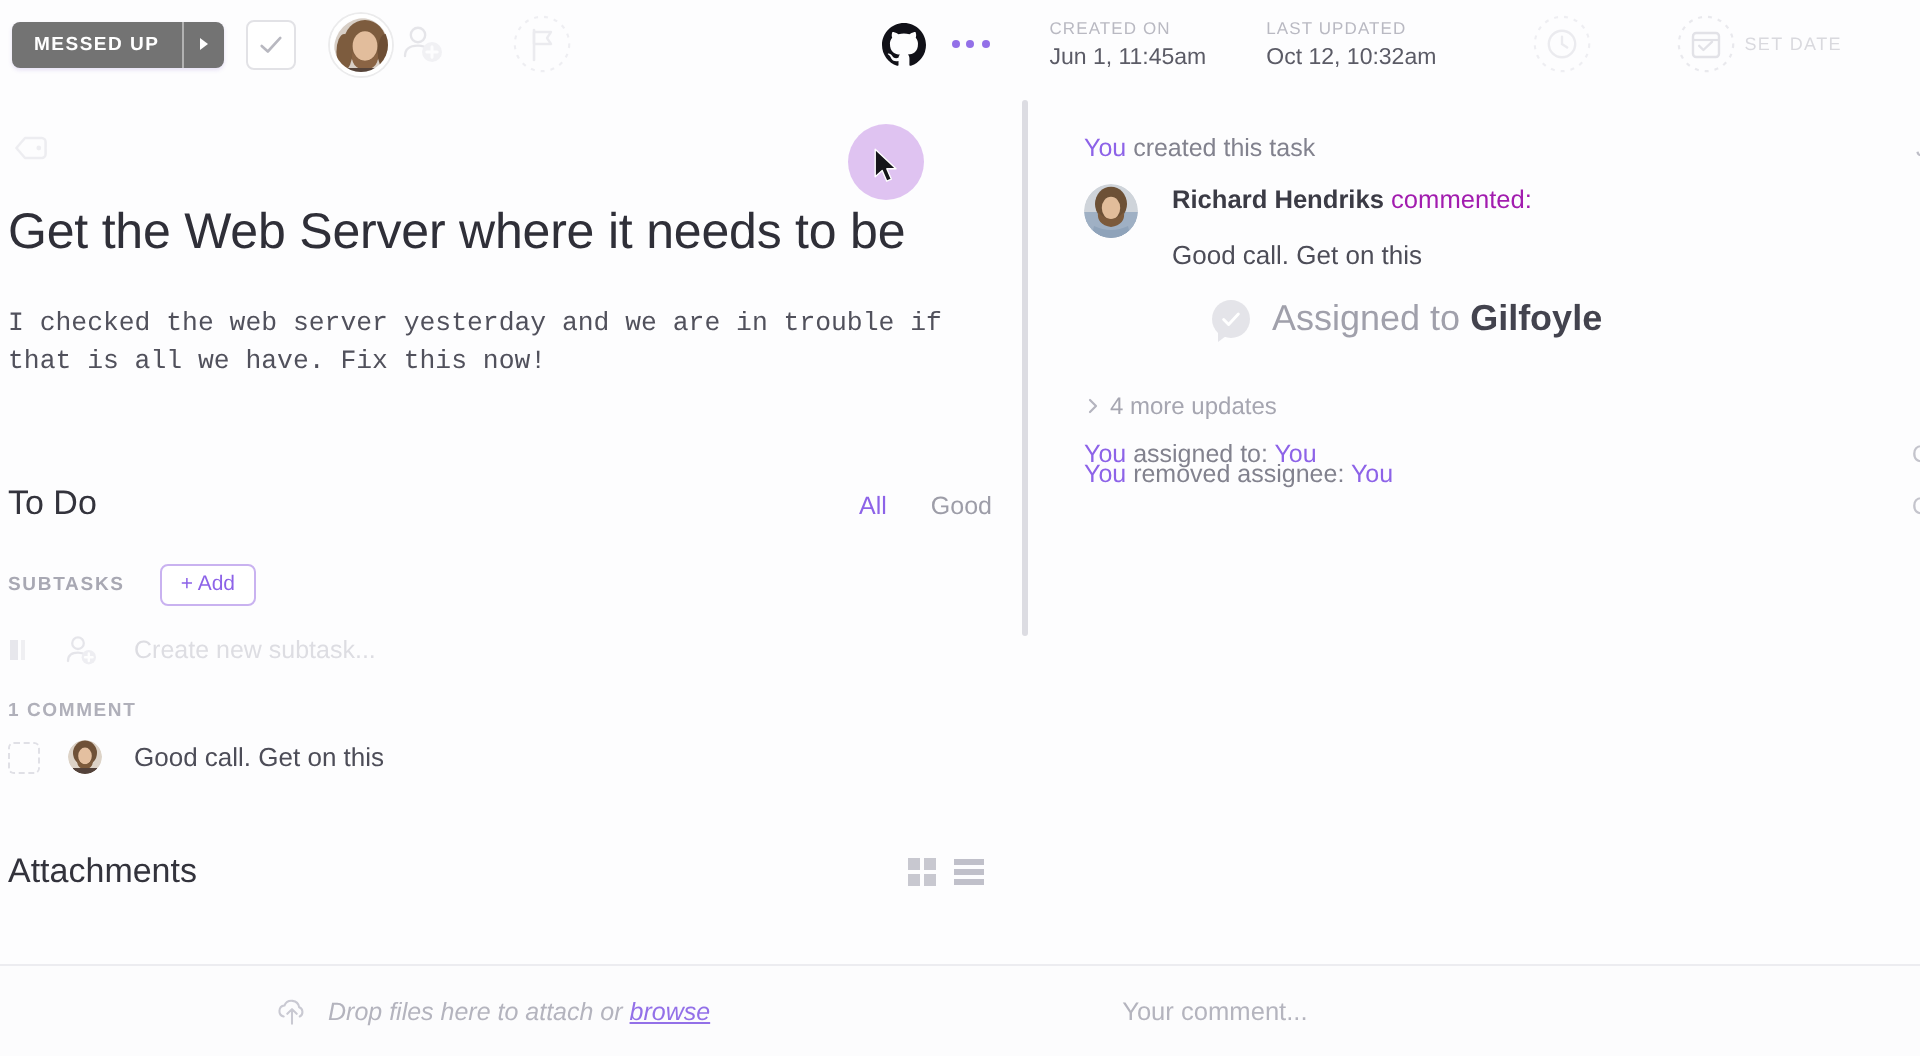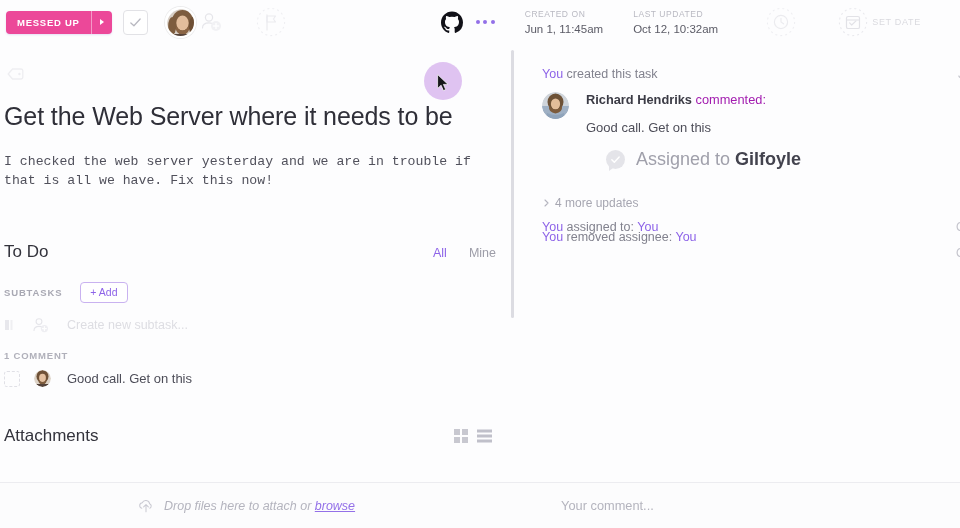--- a/index.html
+++ b/index.html
@@ -12,21 +12,21 @@
   }
   body { position: relative; }
 
   
   .topbar {
     position: absolute; top: 0; left: 0; width: 960px; height: 44px;
     display: flex; align-items: center;
   }
   .status-pill {
     margin-left: 6px; height: 23px; display: flex; align-items: stretch;
-    border-radius: 4px; overflow: hidden; background: #ec4899;
+    border-radius: 4px; overflow: hidden; background: #737373;
     box-shadow: 0 1px 2px rgba(120,90,200,.18);
   }
   .status-pill .label {
     display: flex; align-items: center; padding: 0 11px;
     color: #fff; font-size: 9.5px; font-weight: bold; letter-spacing: .75px;
     white-space: nowrap;
   }
   .status-pill .sep { width: 1px; background: rgba(255,255,255,.45); }
   .status-pill .caret {
     width: 20px; display: flex; align-items: center; justify-content: center;
@@ -304,21 +304,21 @@
     </svg>
   </div>
 
   <h1 class="task-title">Get the Web Server where it needs to be</h1>
   <p class="task-desc">I checked the web server yesterday and we are in trouble if that is all we have. Fix this now!</p>
 
   <div class="todo-head">
     <div class="h">To Do</div>
     <div class="filters">
       <span class="active">All</span>
-      <span>Mine</span>
+      <span>Good</span>
     </div>
   </div>
 
   <div class="subtasks-row">
     <div class="lbl">SUBTASKS</div>
     <div class="add-btn">+ Add</div>
   </div>
 
   <div class="new-subtask-row">
     <svg width="15" height="14" viewBox="0 0 15 14">

